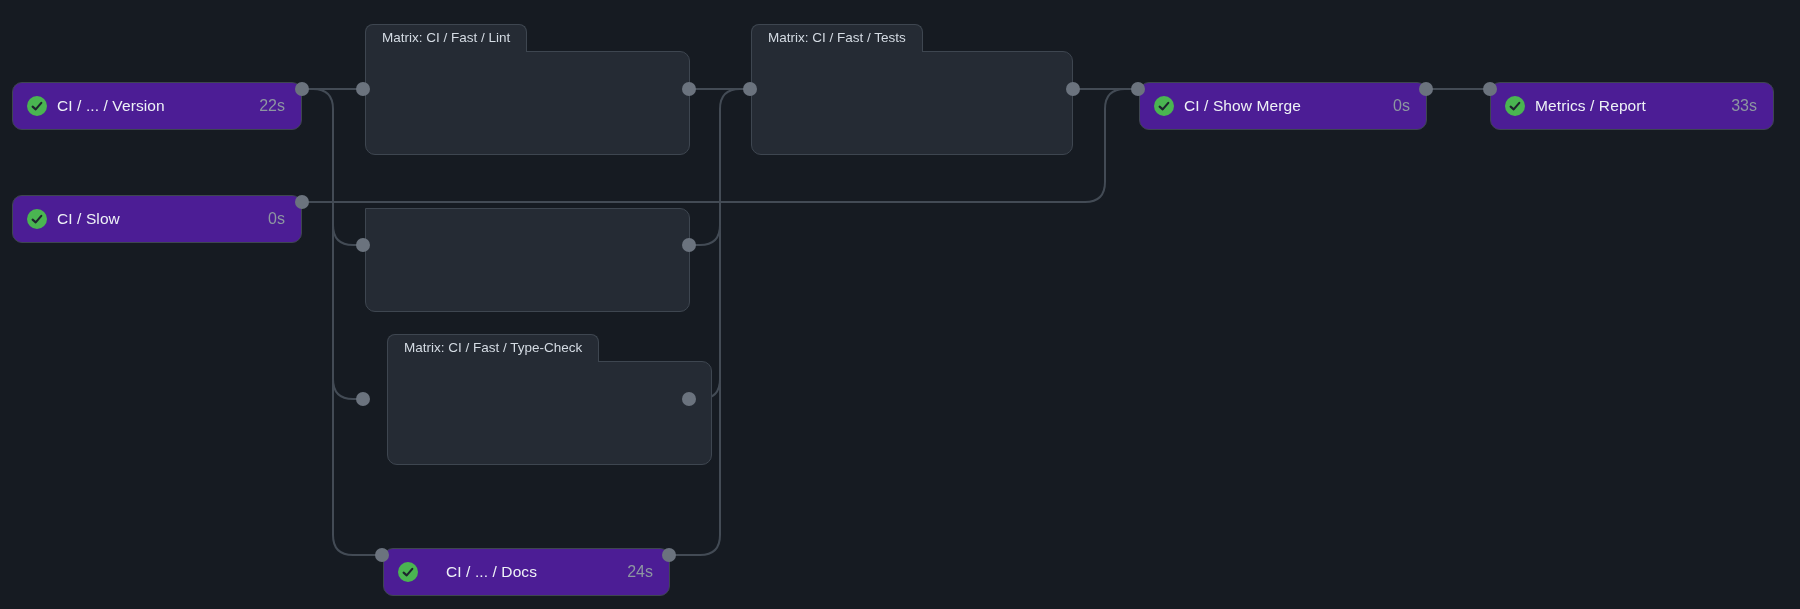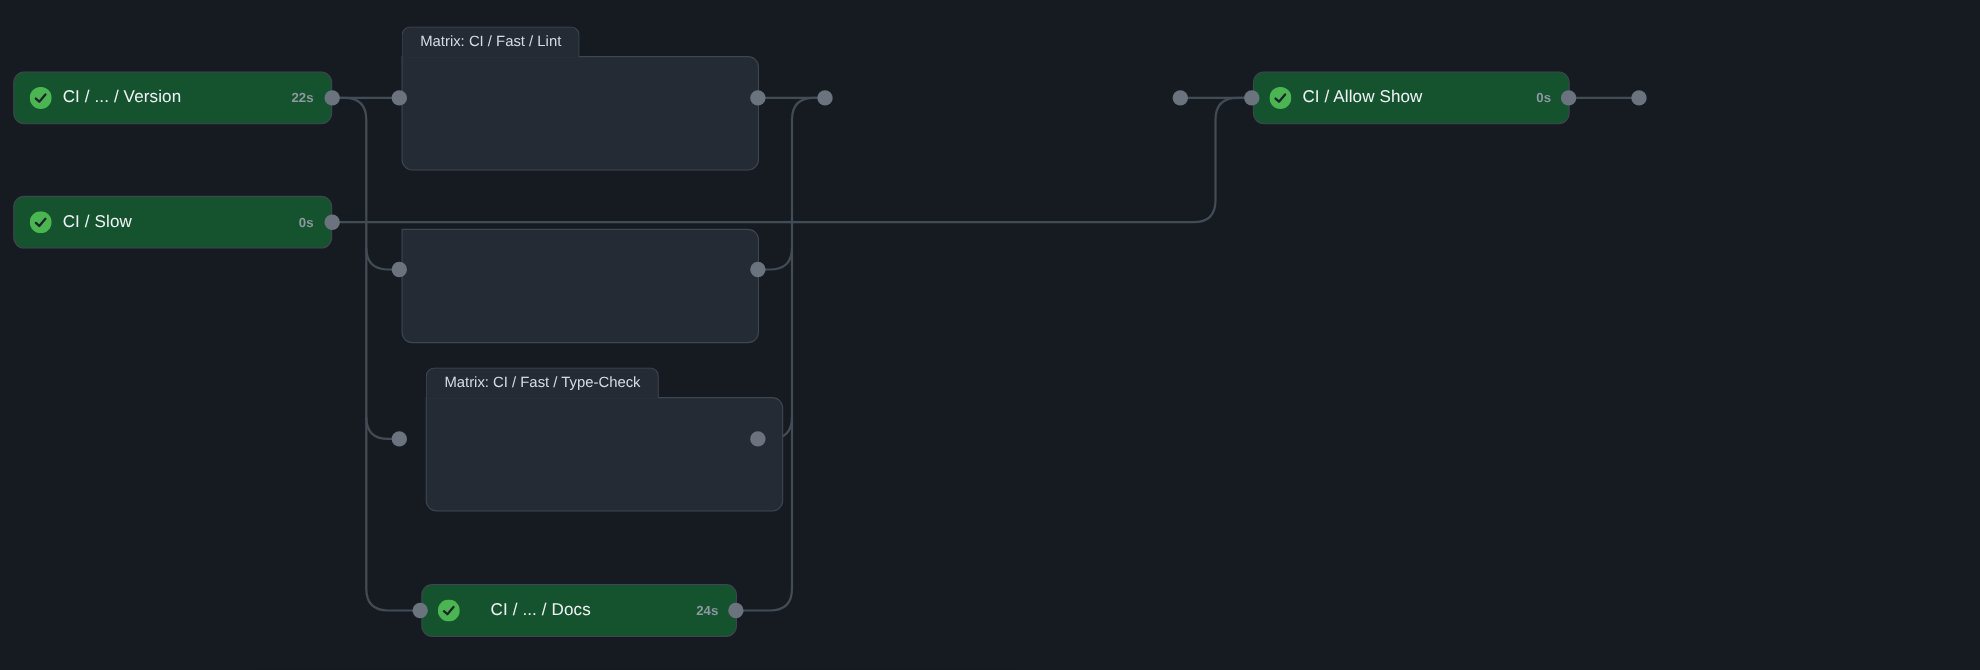--- a/index.html
+++ b/index.html
@@ -11,45 +11,45 @@
     font-family:"Liberation Sans", sans-serif;
     -webkit-font-smoothing:antialiased;
   }
   svg.edges{position:absolute;left:0;top:0;z-index:1;}
   svg.edges path{fill:none;stroke:#434b55;stroke-width:2;}
 
   
   .job-node{
     position:absolute;
     height:48px;
-    background:#14532d;
+    background:#4c1d95;
     border:1px solid #3e4650;
     border-radius:10px;
     box-sizing:border-box;
     display:flex;
     align-items:center;
     padding:0 16px 0 14px;
     gap:10px;
     z-index:3;
     cursor:pointer;
+    margin-top:17px;
   }
   .job-label{
     font-size:15.5px;
     font-weight:500;
     color:#eef2f6;
     letter-spacing:.1px;
     white-space:nowrap;
     flex:1 1 auto;
   }
   .job-duration{
-    font-size:12px;
+    font-size:16px;
     color:#8d97a1;
     white-space:nowrap;
     flex:0 0 auto;
-    font-weight:bold;
   }
 
   
   .matrix-card{position:absolute;z-index:3;cursor:pointer;}
   .matrix-tab{
     position:absolute;top:0;left:0;
     height:28px;
     box-sizing:border-box;
     background:#252b34;
     border:1px solid #3e4650;
@@ -175,30 +175,50 @@
 
   <div class="job-node" style="left:383px;top:531px;width:287px;gap:28px;">
     <svg class="check" viewBox="0 0 20 20">
       <circle cx="10" cy="10" r="10" fill="#4ab551"></circle>
       <path d="M5.6 10.6 L8.7 13.4 L14.3 6.9" stroke="#1d242d" stroke-width="2.1" fill="none" stroke-linecap="round" stroke-linejoin="round"></path>
     </svg>
     <span class="job-label">CI / ... / Docs</span>
     <span class="job-duration">24s</span>
   </div>
 
+  <div class="matrix-card" style="left:751px;top:24px;width:322px;height:131px;">
+    <div class="matrix-tab">Matrix: CI / Fast / Tests</div>
+    <div class="matrix-body"></div>
+    <div class="jobs-row">
+      <svg class="check" viewBox="0 0 20 20">
+        <circle cx="10" cy="10" r="10" fill="#4ab551"></circle>
+        <path d="M5.6 10.6 L8.7 13.4 L14.3 6.9" stroke="#1d242d" stroke-width="2.1" fill="none" stroke-linecap="round" stroke-linejoin="round"></path>
+      </svg>
+      <span class="jobs-summary">4 jobs completed</span>
+    </div>
+    <div class="show-all">Show all jobs</div>
+  </div>
 
   <div class="job-node" style="left:1139px;top:65px;width:288px;">
     <svg class="check" viewBox="0 0 20 20">
       <circle cx="10" cy="10" r="10" fill="#4ab551"></circle>
       <path d="M5.6 10.6 L8.7 13.4 L14.3 6.9" stroke="#1d242d" stroke-width="2.1" fill="none" stroke-linecap="round" stroke-linejoin="round"></path>
     </svg>
-    <span class="job-label">CI / Allow Show</span>
+    <span class="job-label">CI / Show Merge</span>
     <span class="job-duration">0s</span>
   </div>
 
+  <div class="job-node" style="left:1490px;top:65px;width:284px;">
+    <svg class="check" viewBox="0 0 20 20">
+      <circle cx="10" cy="10" r="10" fill="#4ab551"></circle>
+      <path d="M5.6 10.6 L8.7 13.4 L14.3 6.9" stroke="#1d242d" stroke-width="2.1" fill="none" stroke-linecap="round" stroke-linejoin="round"></path>
+    </svg>
+    <span class="job-label">Metrics / Report</span>
+    <span class="job-duration">33s</span>
+  </div>
 
   <div class="dot" style="left:302px;top:89px;"></div>
   <div class="dot" style="left:302px;top:202px;"></div>
   <div class="dot" style="left:363px;top:89px;"></div>
   <div class="dot" style="left:689px;top:89px;"></div>
   <div class="dot" style="left:363px;top:245px;"></div>
   <div class="dot" style="left:689px;top:245px;"></div>
   <div class="dot" style="left:363px;top:399px;"></div>
   <div class="dot" style="left:689px;top:399px;"></div>
   <div class="dot" style="left:382px;top:555px;"></div>

